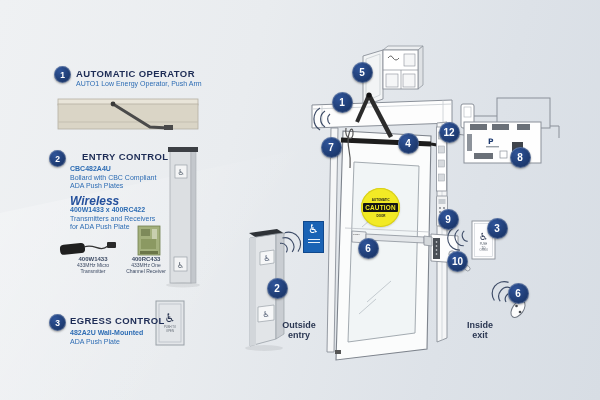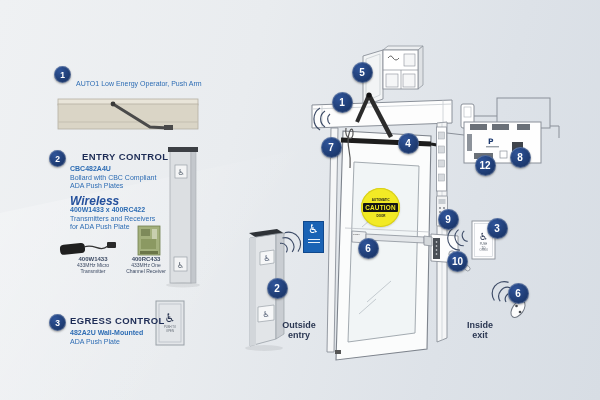--- a/index.html
+++ b/index.html
@@ -246,20 +246,21 @@
       <circle cx="520" cy="312" r="1.3" fill="#44494f"></circle>
     </g>
     <g stroke="#3f4d68" stroke-width="1.2" fill="none" transform="rotate(38 510 300)">
       <path d="M508,293 A6,6 0 0 0 508,304"></path>
       <path d="M503,290 A9,9 0 0 0 503,307"></path>
       <path d="M498,287 A12,12 0 0 0 498,310"></path>
     </g>
   </svg>
 
   <div class="badge small" style="left:54px;top:66px;">1</div>
+  <div class="sec-title" style="left:76px;top:68px;">AUTOMATIC OPERATOR</div>
   <div class="txt7" style="left:76px;top:80px;">AUTO1 Low Energy Operator, Push Arm</div>
 
   <div class="badge small" style="left:49px;top:150px;">2</div>
   <div class="sec-title" style="left:70px;top:151px;padding-left:12px;">ENTRY CONTROL</div>
   <div class="txt7" style="left:70px;top:165px;">
     <div class="b">CBC482A4U</div>
     <div>Bollard with CBC Compliant</div>
     <div>ADA Push Plates</div>
   </div>
   <div class="wireless" style="left:70px;top:194px;">Wireless</div>
@@ -321,14 +322,14 @@
   <div class="badge big" style="left:266.5px;top:277.5px;">2</div>
   <div class="badge big" style="left:486.5px;top:217.5px;">3</div>
   <div class="badge big" style="left:397.5px;top:132.5px;">4</div>
   <div class="badge big" style="left:351.5px;top:61.5px;">5</div>
   <div class="badge big" style="left:357.5px;top:237.5px;">6</div>
   <div class="badge big" style="left:320.5px;top:136.5px;">7</div>
   <div class="badge big" style="left:509.5px;top:146.5px;">8</div>
   <div class="badge big" style="left:437.5px;top:208.5px;">9</div>
   <div class="badge big" style="left:447px;top:250.5px;">10</div>
   <div class="badge big" style="left:507.5px;top:282.5px;">6</div>
-  <div class="badge big" style="left:438.5px;top:155px;margin-left:36px;">12</div>
+  <div class="badge big" style="left:438.5px;top:122px;">12</div>
 </div>
 
 </body></html>

